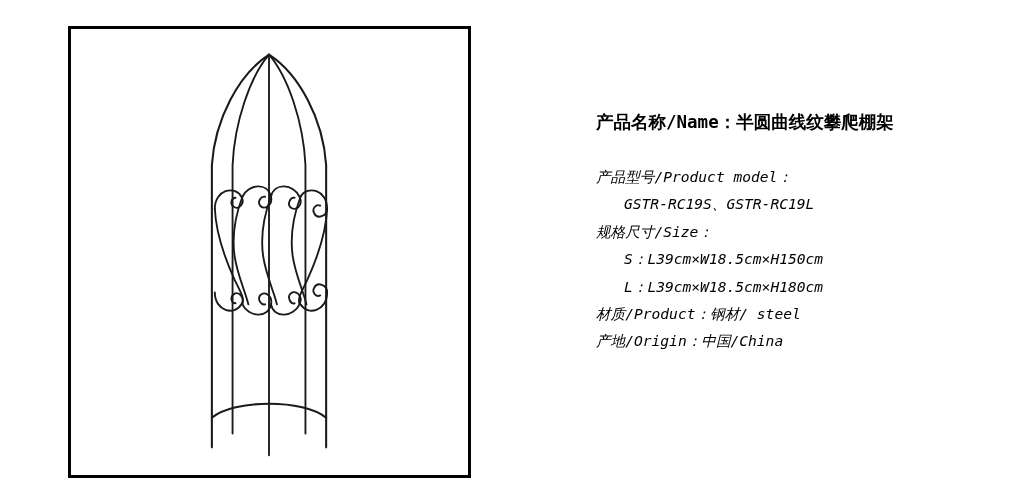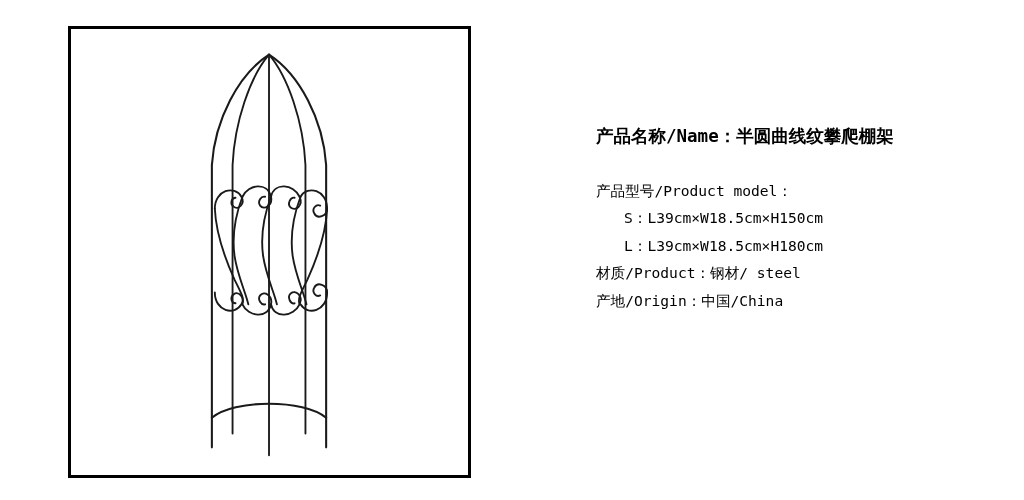--- a/index.html
+++ b/index.html
@@ -33,21 +33,21 @@
     top: 0;
     width: 100%;
     height: 100%;
     display: block;
   }
 
   
   #spec-panel {
     position: absolute;
     left: 596px;
-    top: 124px;
+    top: 110px;
     width: 400px;
   }
 
   #product-title-block {
     font-family: "DejaVu Sans Mono", "Liberation Mono", monospace;
     font-weight: bold;
     font-size: 17.5px;
     line-height: 25px;
     color: #000000;
     white-space: nowrap;
@@ -67,20 +67,21 @@
   #spec-list {
     margin-top: 28px;
     font-family: "DejaVu Sans Mono", "Liberation Mono", monospace;
     font-size: 14.6px;
     line-height: 27.4px;
     color: #000000;
     white-space: nowrap;
   }
   .spec-line {
     display: block;
+    font-style: italic;
   }
   .spec-line.indent {
     padding-left: 28px;
   }
 </style>
 </head>
 <body>
 
 <div id="product-image-panel">
   <svg id="product-illustration" viewBox="0 0 403 452" preserveAspectRatio="none" xmlns="http://www.w3.org/2000/svg">
@@ -125,19 +126,21 @@
 </div>
 
 <div id="spec-panel">
 
   <div id="product-title-block">
     <span id="product-title-line1">产品名称/Name：半圆曲线纹攀爬棚架</span>
   </div>
 
   <div id="spec-list">
     <span class="spec-line">产品型号/Product model：</span>
+    <span class="spec-line indent">GSTR-RC19S、GSTR-RC19L</span>
+    <span class="spec-line">规格尺寸/Size：</span>
     <span class="spec-line indent">S：L39cm×W18.5cm×H150cm</span>
     <span class="spec-line indent">L：L39cm×W18.5cm×H180cm</span>
     <span class="spec-line">材质/Product：钢材/ steel</span>
     <span class="spec-line">产地/Origin：中国/China</span>
   </div>
 
 </div>
 
 </body></html>

